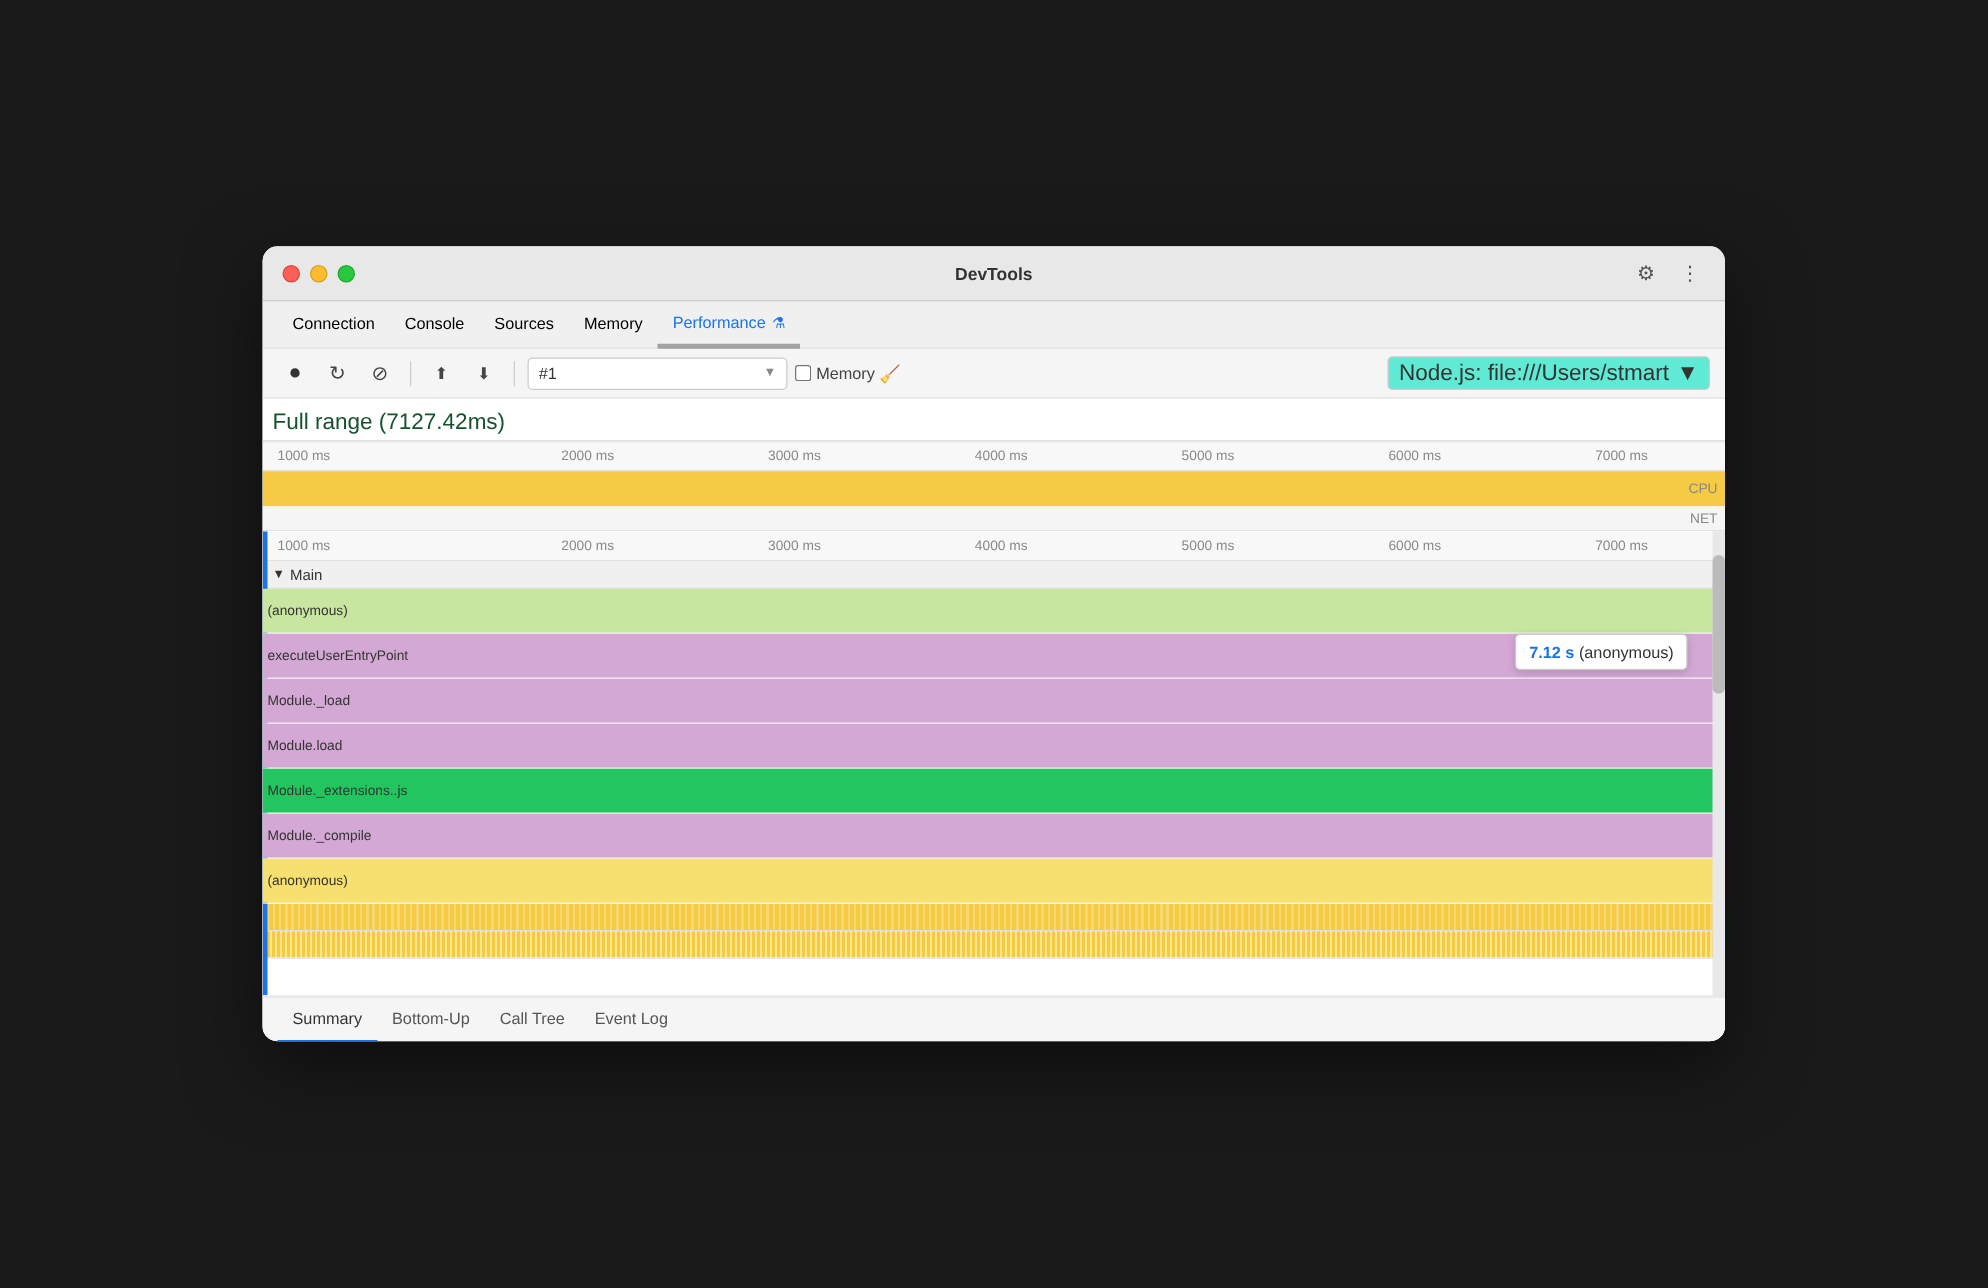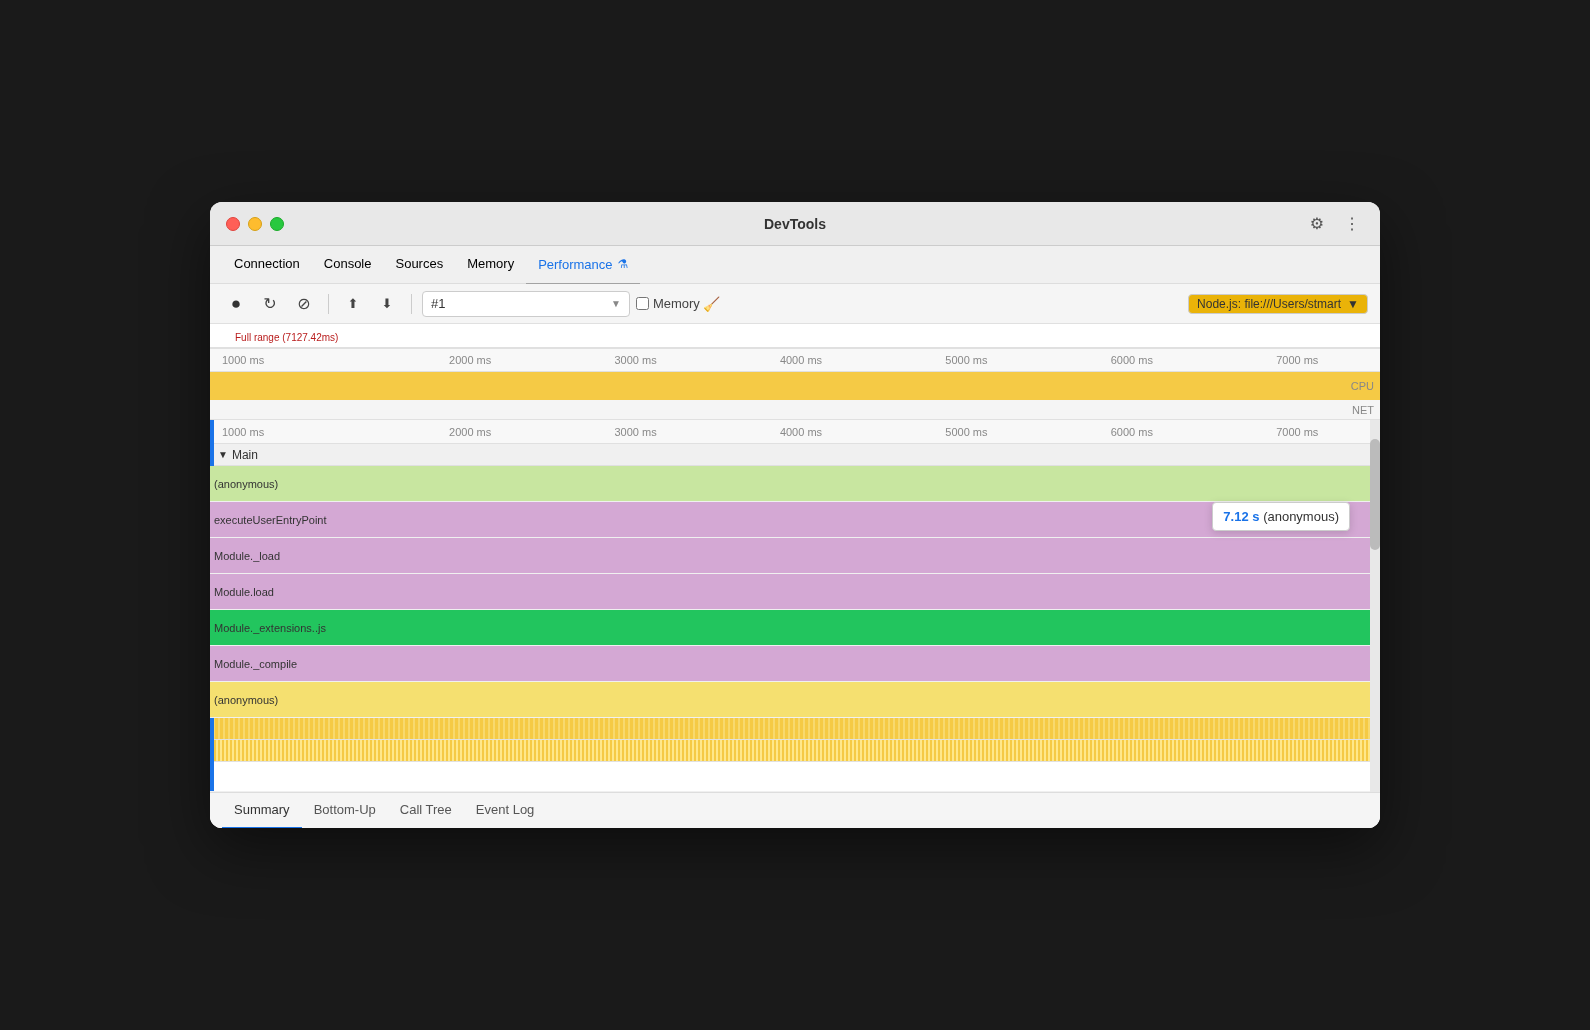--- a/index.html
+++ b/index.html
@@ -77,21 +77,21 @@
       height: 38px;
       display: flex;
       align-items: center;
       font-size: 13px;
       color: #000000;
       cursor: pointer;
       border-bottom: 2px solid transparent;
     }
     .nav-tab.active {
       color: #1a73e8;
-      border-bottom: 1px solid #a3a3a3;
+      border-bottom: 4px solid #a3a3a3;
     }
     .nav-tab .flask-icon {
       margin-left: 5px;
       font-size: 12px;
     }
     .action-bar {
       background: #f5f5f5;
       display: flex;
       align-items: center;
       padding: 0 12px;
@@ -148,35 +148,35 @@
       gap: 4px;
       font-size: 13px;
       color: #444;
     }
     .memory-check input[type=checkbox] { margin: 0; }
     .node-selector {
       display: flex;
       align-items: center;
       gap: 6px;
       margin-left: auto;
-      font-size: 12px;
-      color: #333;
-      background: #eab308;
+      font-size: 18px;
+      color: #333;
+      background: #5eead4;
       border: 1px solid #ccc;
       border-radius: 4px;
       padding: 2px 8px;
       cursor: pointer;
     }
     .main-content {
       background: #fff;
     }
     .range-header {
-      padding: 8px 25px 4px;
-      font-size: 10px;
-      color: #b91c1c;
+      padding: 8px 8px 4px;
+      font-size: 18px;
+      color: #14532d;
       border-bottom: 1px solid #e0e0e0;
     }
     .timeline-area {
       position: relative;
       overflow: hidden;
     }
     .time-ruler {
       display: flex;
       align-items: center;
       height: 24px;

